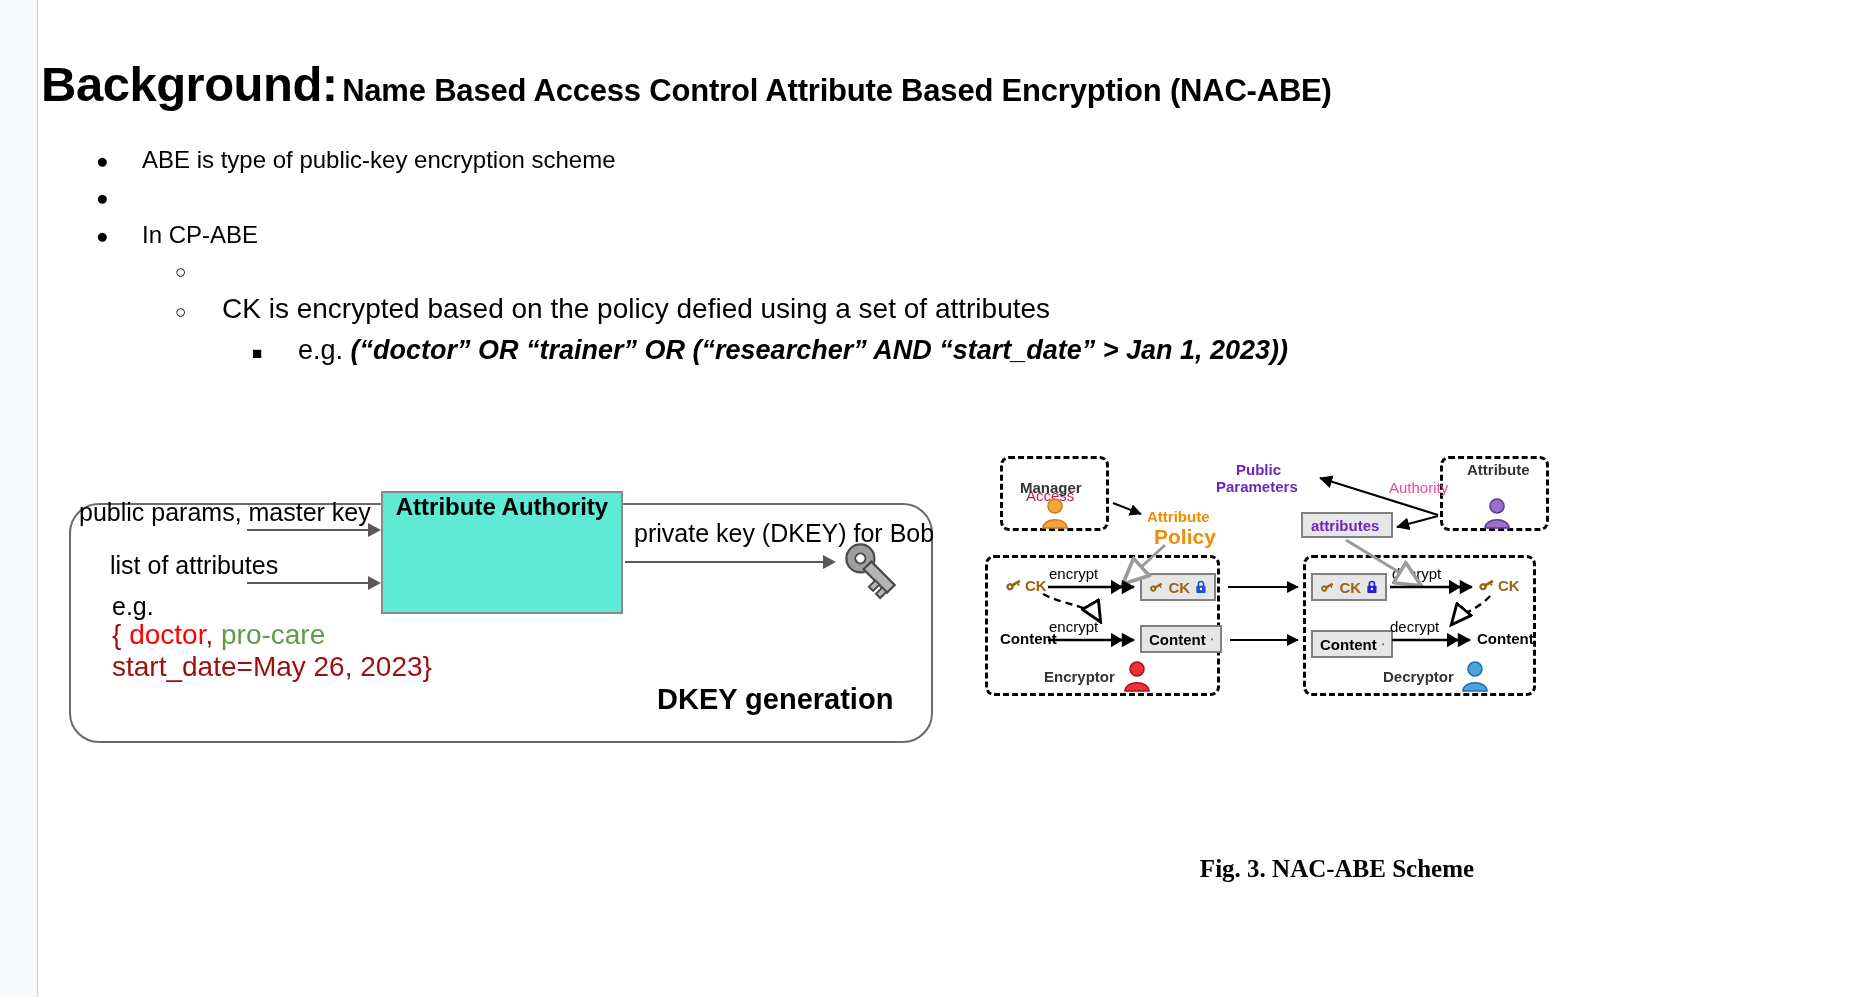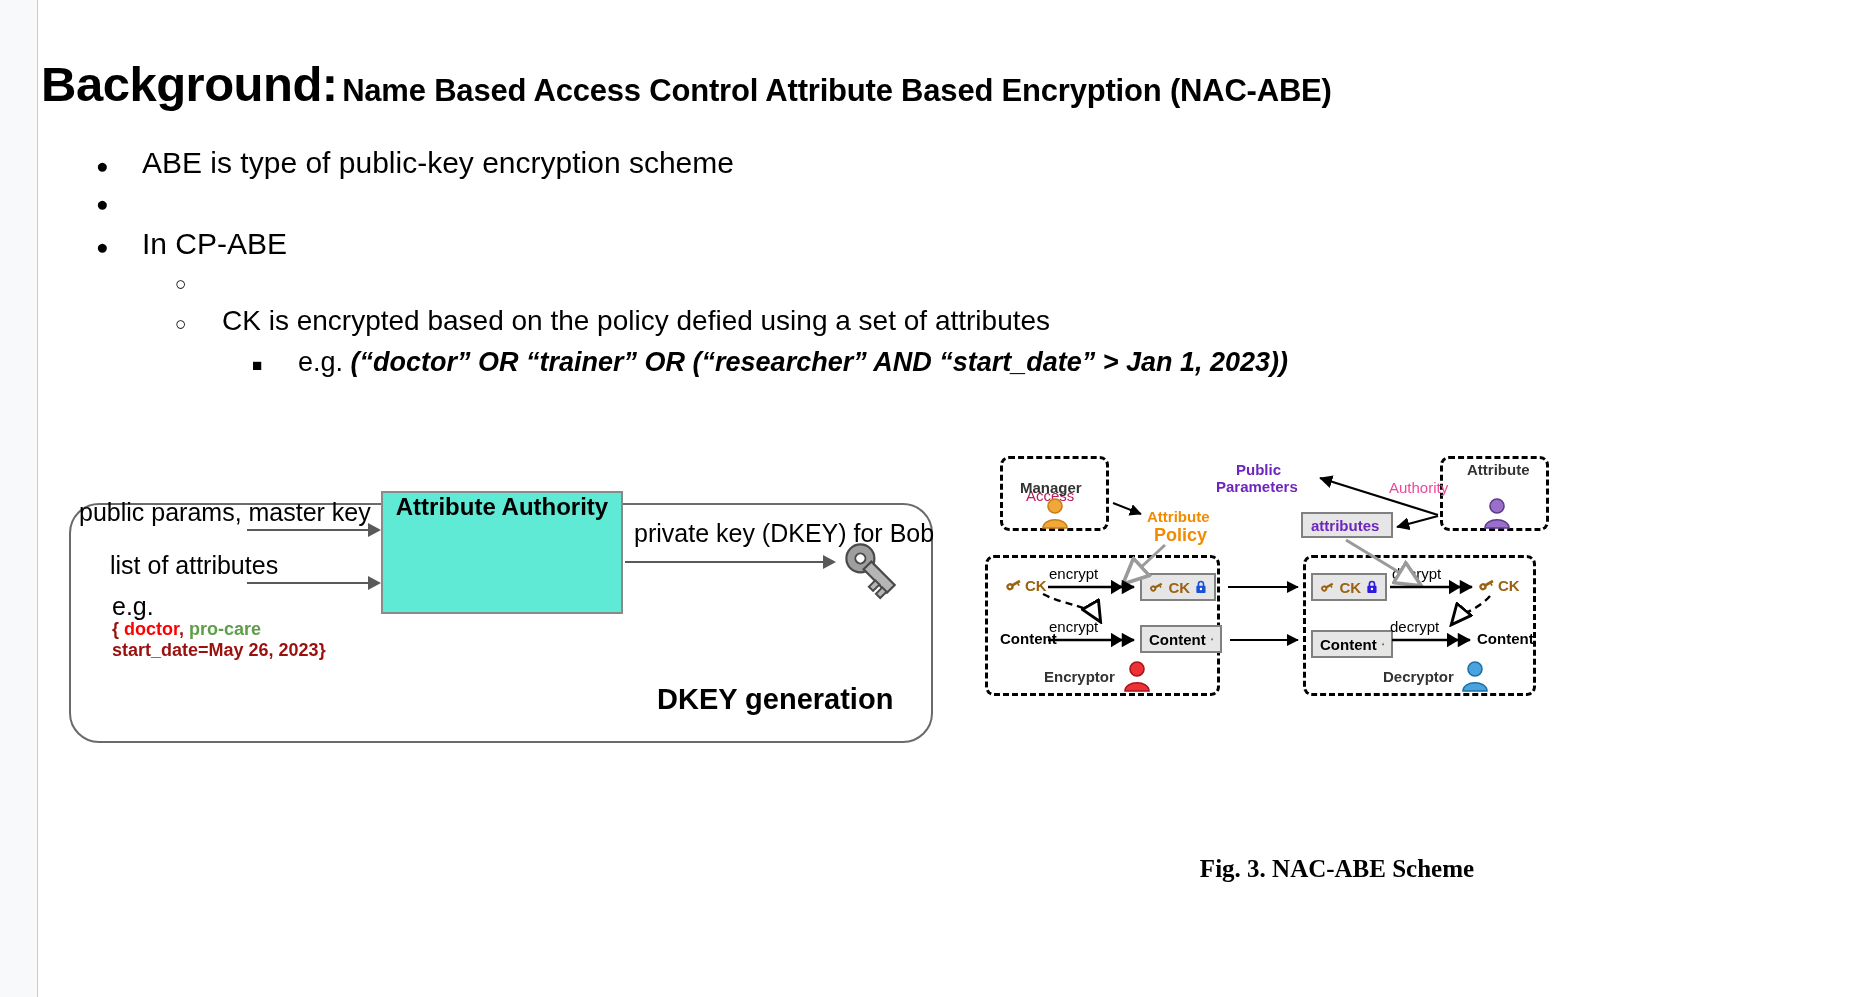--- a/index.html
+++ b/index.html
@@ -53,21 +53,21 @@
   }
   .b-mark {
     flex: 0 0 auto;
     text-align: left;
   }
   .b-text { flex: 0 0 auto; white-space: nowrap; }
 
   
   .lvl1 { margin-bottom: 15px; }
   .lvl1 .b-mark { width: 46px; margin-left: 96px; font-size: 21px; line-height: 1; }
-  .lvl1 .b-text { font-size: 30px; }
+  .lvl1 .b-text { font-size: 24px; }
 
   
   .lvl2 { margin-bottom: 14px; }
   .lvl2 .b-mark { width: 47px; margin-left: 175px; font-size: 19px; line-height: 1; }
   .lvl2 .b-text { font-size: 28px; }
 
   
   .lvl3 { margin-bottom: 0; }
   .lvl3 .b-mark { width: 46px; margin-left: 252px; font-size: 17px; line-height: 1; }
   .lvl3 .b-text { font-size: 27px; }
@@ -93,21 +93,21 @@
   #aa-box-label { font-size: 24px; font-weight: bold; }
 
   .dk-label { position: absolute; font-size: 25px; white-space: nowrap; }
   #lbl-public-params { left: 79px;  top: 498px; }
   #lbl-list-attrs    { left: 110px; top: 551px; }
   #lbl-eg            { left: 112px; top: 592px; }
   #lbl-private-key   { left: 634px; top: 519px; }
 
   #attr-set {
     position: absolute; left: 112px; top: 619px;
-    font-size: 18px; font-weight: bold; white-space: nowrap;
+    font-size: 28px; font-weight: normal; white-space: nowrap;
     line-height: 1.14;
   }
   .c-brace  { color: #9c0f0f; }
   .c-doctor { color: #ff0000; }
   .c-procare{ color: #5e9e4a; }
   .c-date   { color: #9c0f0f; }
 
   
   .arrow-line {
     position: absolute; height: 2px; background: #595959;
@@ -159,21 +159,21 @@
   #am-person { position:absolute; left: 1040px; top: 497px; }
 
   
   #aa2-box { left: 1440px; top: 456px; width: 109px; height: 75px; }
   #aa2-l1 { left: 1467px; top: 461px; font-size: 15px; font-weight: bold; color:#333; }
   #aa2-l2 { left: 1389px; top: 479px; font-size: 15px; font-weight: normal; color:#ec4899; }
   #aa2-person { position:absolute; left: 1482px; top: 497px; }
 
   
   #attr-policy-1 { left: 1147px; top: 508px; font-size: 15px; font-weight: bold; color: #f28b00; }
-  #attr-policy-2 { left: 1154px; top: 525px; font-size: 18px; font-weight: bold; color: #f28b00; }
+  #attr-policy-2 { left: 1154px; top: 525px; font-size: 21px; font-weight: bold; color: #f28b00; }
   #pub-par-1 { left: 1236px; top: 461px; font-size: 15px; font-weight: bold; color: #6c25be; }
   #pub-par-2 { left: 1216px; top: 478px; font-size: 15px; font-weight: bold; color: #6c25be; }
 
   
   #attrs-box { left: 1301px; top: 512px; width: 92px; height: 26px; }
   #attrs-lbl { left: 1311px; top: 517px; font-size: 15px; font-weight: bold; color: #6c25be; }
 
   
   #enc-panel { left: 985px; top: 555px; width: 235px; height: 141px; }
   #dec-panel { left: 1303px; top: 555px; width: 233px; height: 141px; }

